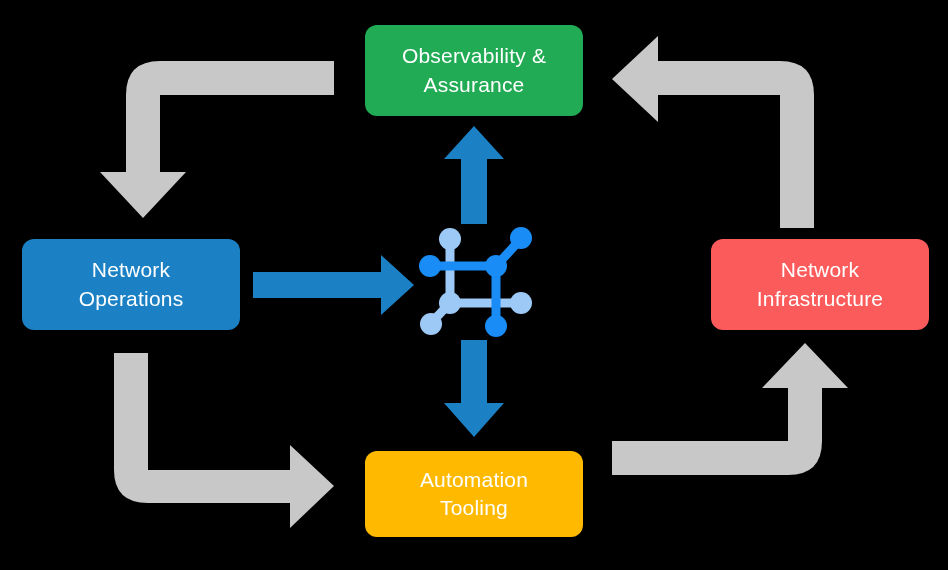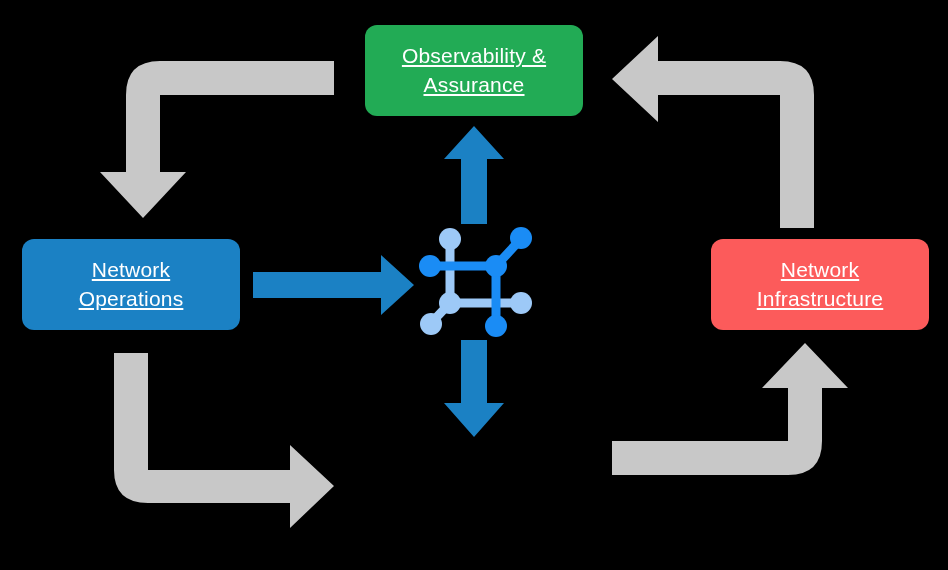--- a/index.html
+++ b/index.html
@@ -23,21 +23,20 @@
     justify-content: center;
     text-align: center;
     color: #ffffff;
     font-size: 21px;
     line-height: 1.35;
     font-weight: 400;
     letter-spacing: 0.2px;
     box-sizing: border-box;
     padding: 9px 10px;
     user-select: none;
-    text-decoration: underline;
   }
   .node-label { white-space: pre-line; display: block; }
 
   #box-observability { left: 365px; top: 25px;  width: 218px; height: 91px; background: #22ab55; }
   #box-operations    { left: 22px;  top: 239px; width: 218px; height: 91px; background: #1b81c4; }
   #box-infrastructure{ left: 711px; top: 239px; width: 218px; height: 91px; background: #fc5b5b; }
   #box-automation    { left: 365px; top: 451px; width: 218px; height: 86px; background: #ffba00; }
 
   .svg-layer {
     position: absolute;
@@ -108,14 +107,18 @@
   <div class="node-box" id="box-operations" style="background: rgb(27, 129, 196);">
     <span class="node-label">Network
 Operations</span>
   </div>
 
   <div class="node-box" id="box-infrastructure" style="background: rgb(252, 91, 91);">
     <span class="node-label">Network
 Infrastructure</span>
   </div>
 
+  <div class="node-box" id="box-automation" style="background: rgb(255, 186, 0);">
+    <span class="node-label">Automation
+Tooling</span>
+  </div>
 
 </div>
 
 </body></html>

